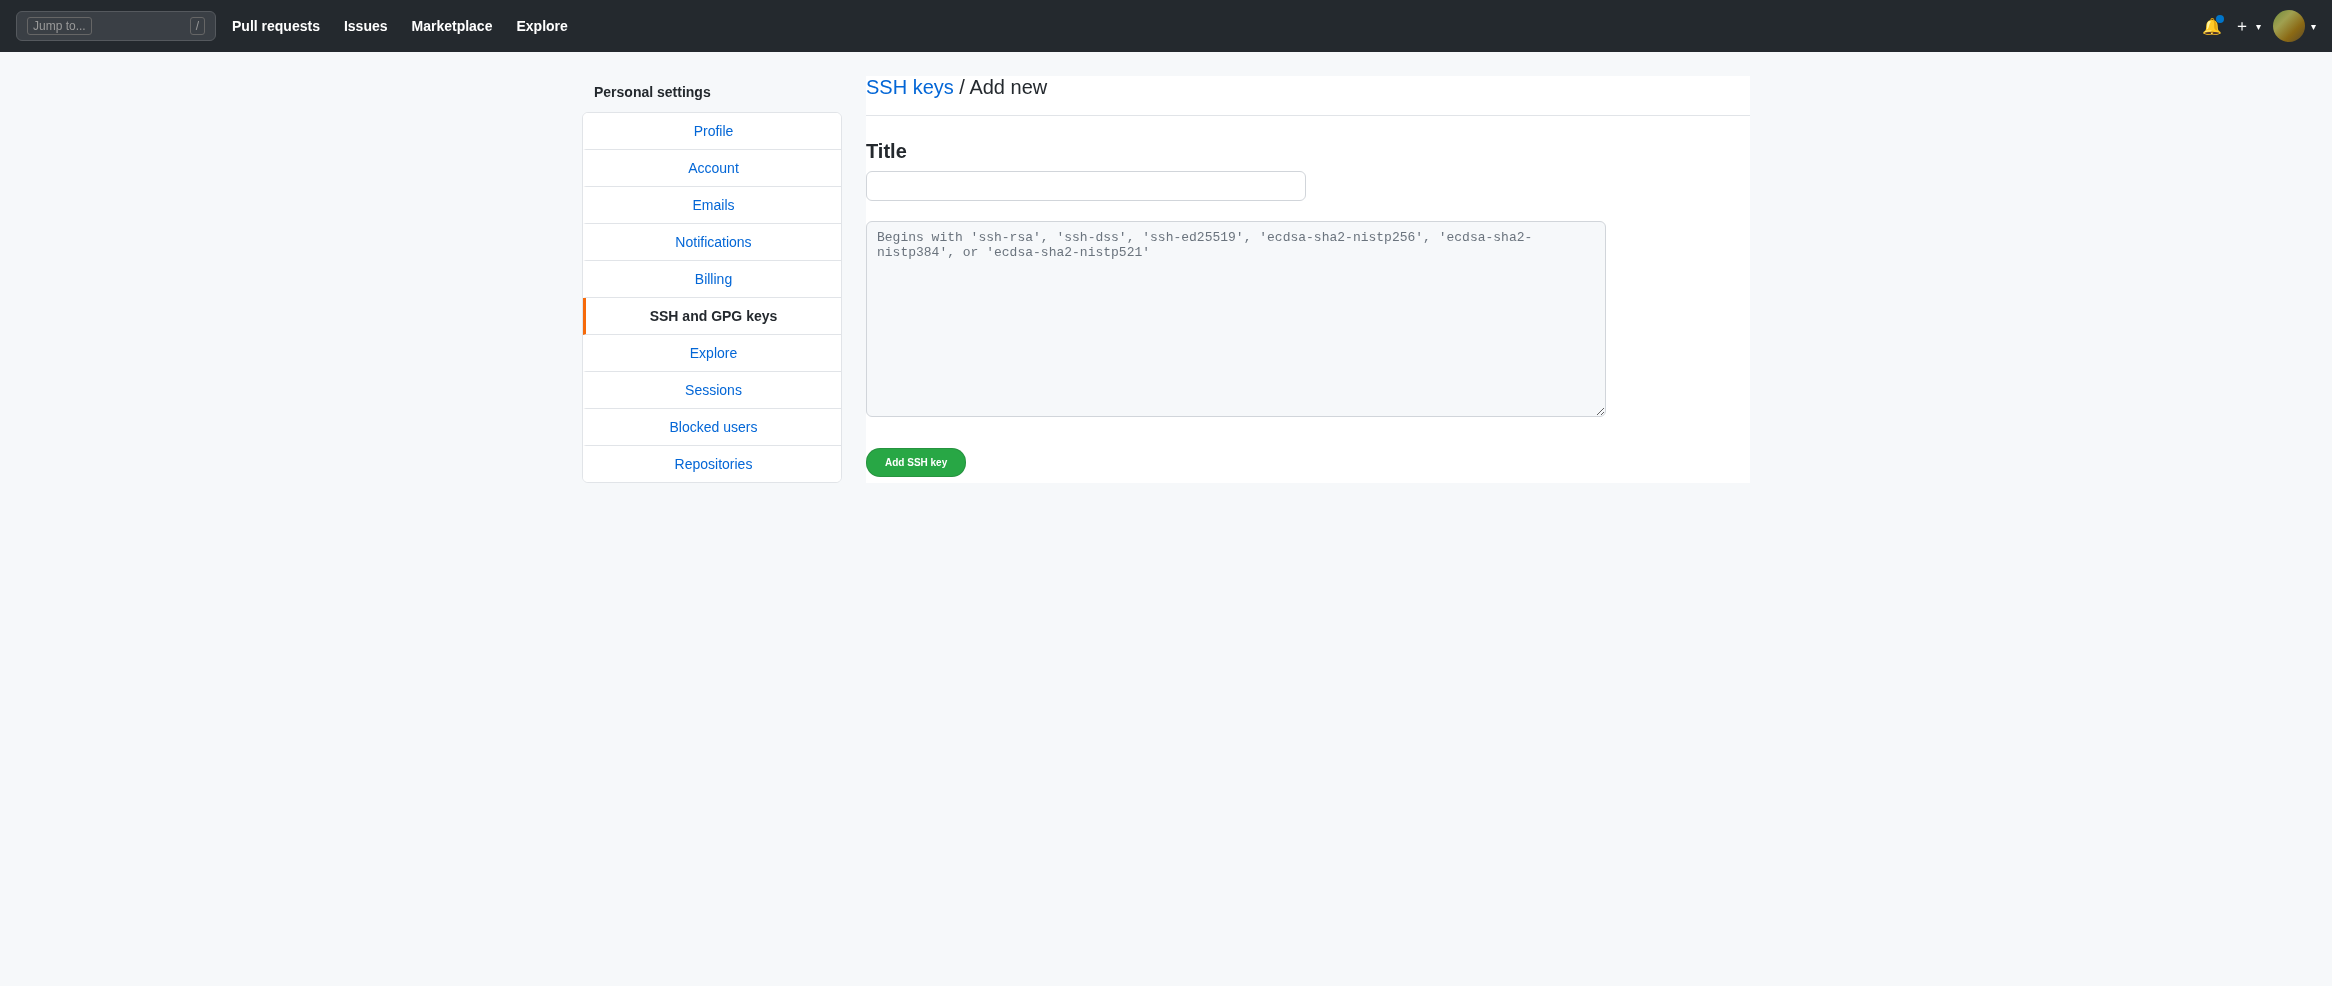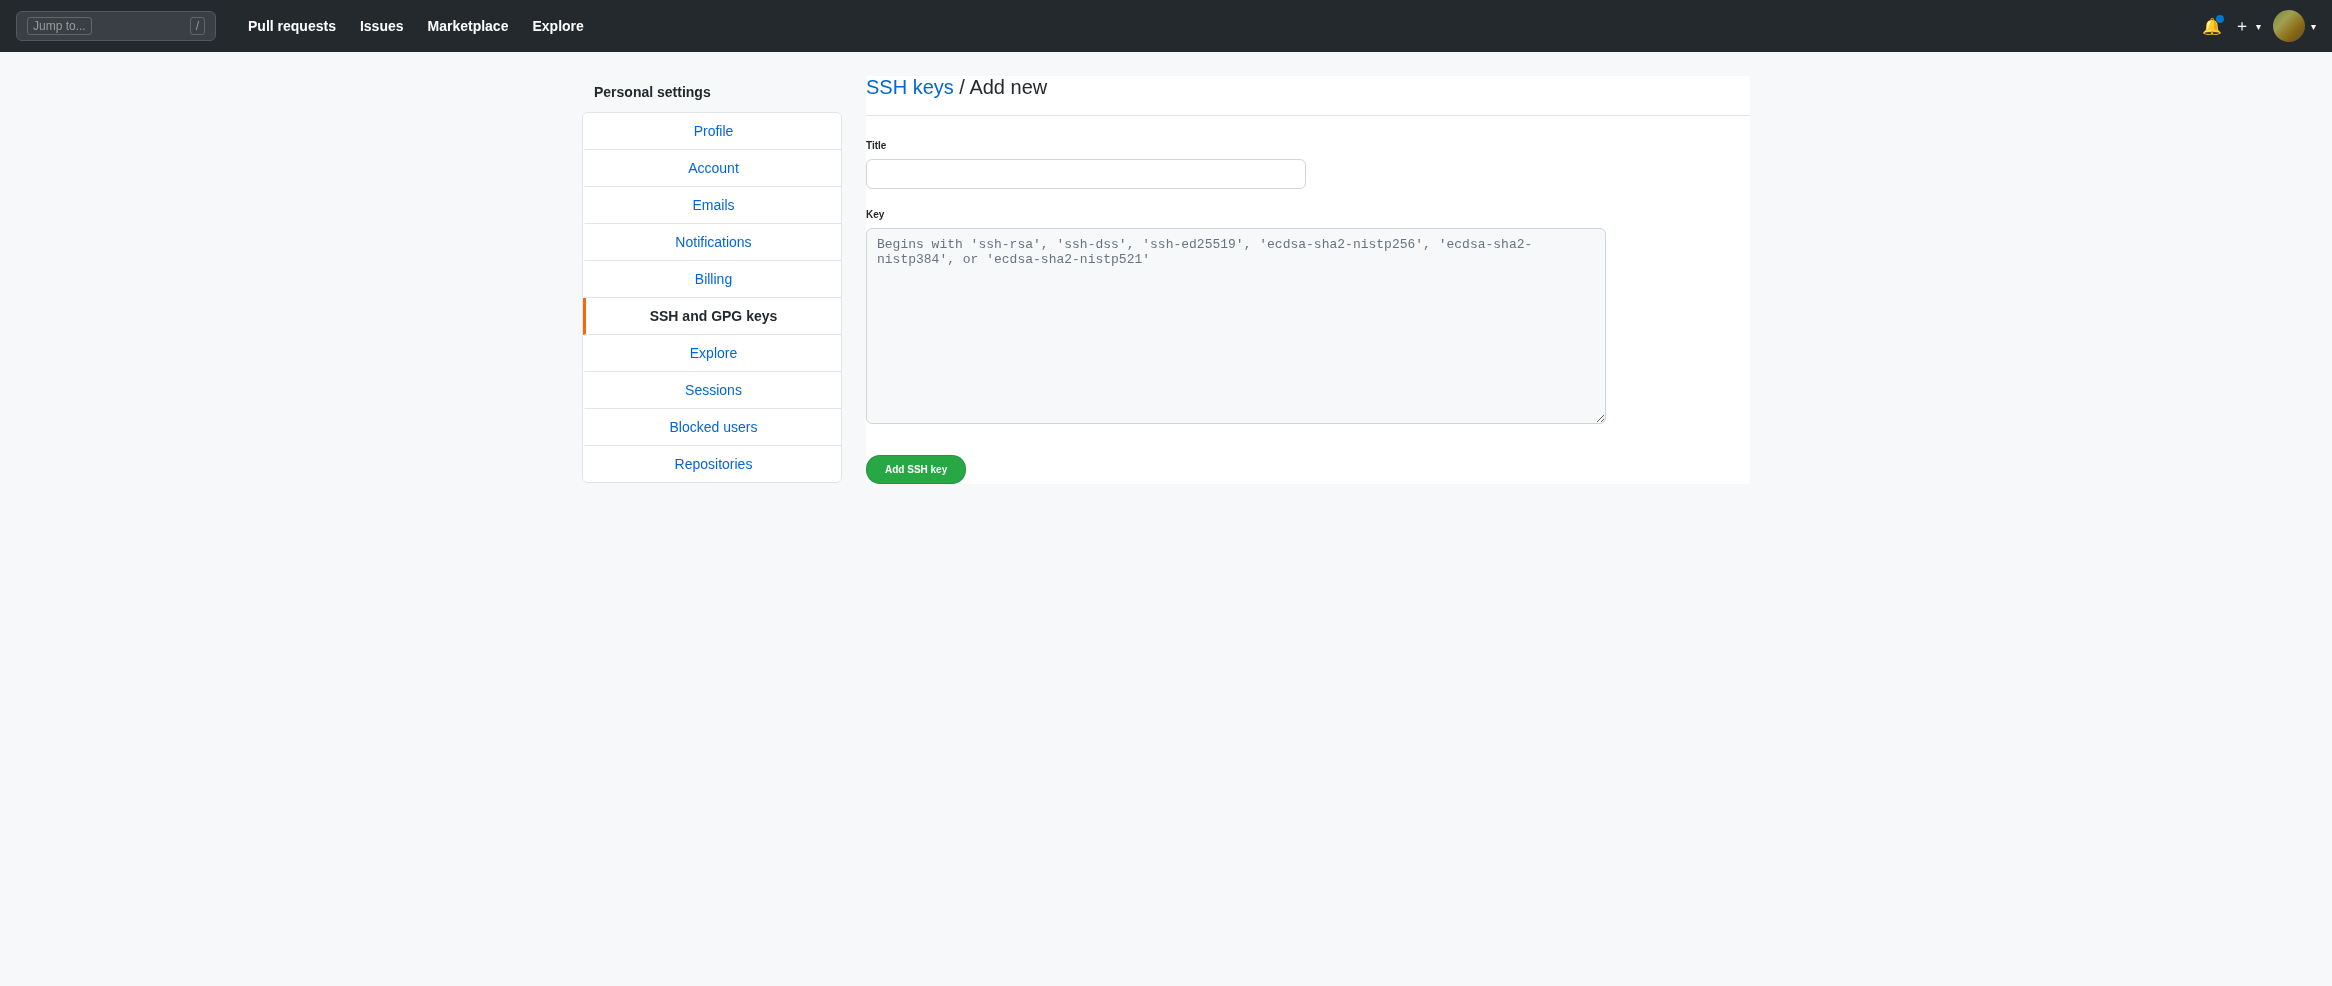--- a/index.html
+++ b/index.html
@@ -15,21 +15,20 @@
       color: #24292e;
     }
 
     
     .navbar {
       background: #24292e;
       height: 52px;
       display: flex;
       align-items: center;
       padding: 0 16px;
-      gap: 16px;
     }
 
     .navbar-search {
       background: #3a3f45;
       border: 1px solid #55595e;
       border-radius: 6px;
       color: #ccc;
       padding: 5px 10px;
       font-size: 13px;
       width: 200px;
@@ -179,21 +178,21 @@
       color: #0366d6;
       text-decoration: none;
     }
 
     .form-group {
       margin-bottom: 20px;
     }
 
     .form-label {
       display: block;
-      font-size: 10px;
+      font-size: 20px;
       font-weight: 600;
       color: #24292e;
       margin-bottom: 8px;
     }
 
     .form-input {
       width: 100%;
       max-width: 440px;
       padding: 6px 10px;
       font-size: 14px;
@@ -296,20 +295,19 @@
         <a class="ssh-link">SSH keys</a><span> / </span><span>Add new</span>
       </h1>
     </div>
 
     <div class="form-group">
       <label class="form-label">Title</label>
       <input type="text" class="form-input" placeholder="" style="">
     </div>
 
     <div class="form-group">
-      <label class="form-label">Key</label>
       <textarea class="form-textarea" placeholder="Begins with 'ssh-rsa', 'ssh-dss', 'ssh-ed25519', 'ecdsa-sha2-nistp256', 'ecdsa-sha2-nistp384', or 'ecdsa-sha2-nistp521'" style=""></textarea>
     </div>
 
     <button class="btn-green">Add SSH key</button>
   </main>
 
 </div>
 
 </body></html>

